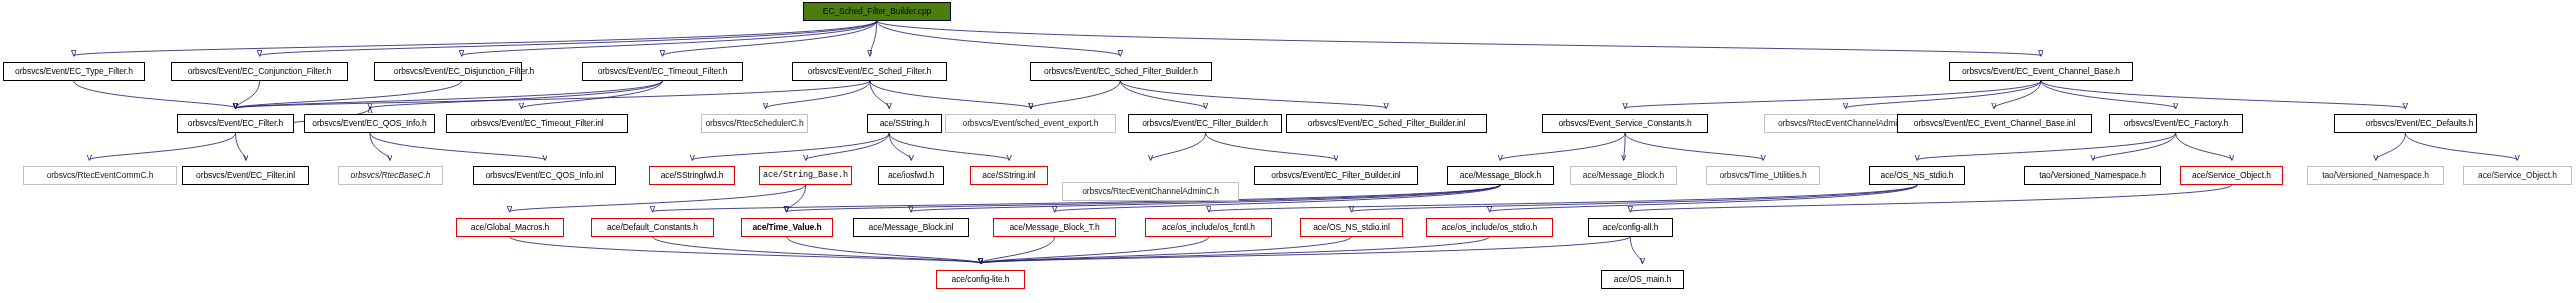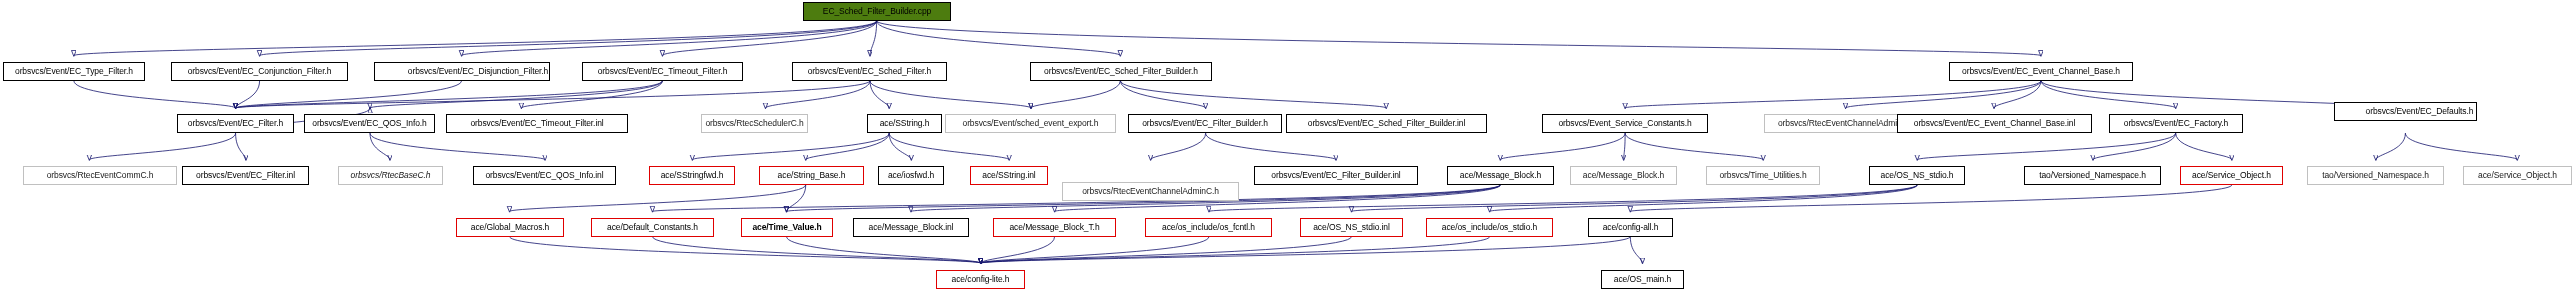--- a/index.html
+++ b/index.html
@@ -89,44 +89,44 @@
         <path d="M1830,320 C1830,344.2 1328,348.6 1328,356" marker-end="url(#ar)"></path>
         <path d="M2017,320 C2017,344.2 1328,348.6 1328,356" marker-end="url(#ar)"></path>
         <path d="M2207.5,320 C2207.5,344.2 1328,348.6 1328,356" marker-end="url(#ar)"></path>
         <path d="M2207.5,320 C2207.5,344.2 2224,348.6 2224,356" marker-end="url(#ar)"></path>
       </g>
   </svg>
   <div id="node-layer">
       <div class="node root" style="left: 803px; top: 2.2px; width: 148px;">EC_Sched_Filter_Builder.cpp</div>
       <div class="node" style="left: 3px; top: 62px; width: 142px;">orbsvcs/Event/EC_Type_Filter.h</div>
       <div class="node" style="left: 171px; top: 62px; width: 177px;">orbsvcs/Event/EC_Conjunction_Filter.h</div>
-      <div class="node" style="left: 374px; top: 62px; width: 176px; padding-left: 32px;">orbsvcs/Event/EC_Disjunction_Filter.h</div>
+      <div class="node" style="left: 374px; top: 62px; width: 148px; padding-left: 32px;">orbsvcs/Event/EC_Disjunction_Filter.h</div>
       <div class="node" style="left: 582px; top: 62px; width: 161px;">orbsvcs/Event/EC_Timeout_Filter.h</div>
       <div class="node" style="left: 792px; top: 62px; width: 155px;">orbsvcs/Event/EC_Sched_Filter.h</div>
       <div class="node" style="left: 1030px; top: 62px; width: 182px;">orbsvcs/Event/EC_Sched_Filter_Builder.h</div>
       <div class="node" style="left: 1949px; top: 62px; width: 184px;">orbsvcs/Event/EC_Event_Channel_Base.h</div>
       <div class="node" style="left: 177px; top: 114px; width: 117px;">orbsvcs/Event/EC_Filter.h</div>
       <div class="node" style="left: 304px; top: 114px; width: 131px;">orbsvcs/Event/EC_QOS_Info.h</div>
       <div class="node" style="left: 446px; top: 114px; width: 182px;">orbsvcs/Event/EC_Timeout_Filter.inl</div>
       <div class="node ext" style="left: 701px; top: 114px; width: 107px;">orbsvcs/RtecSchedulerC.h</div>
       <div class="node" style="left: 852px; top: 114px; width: 75px; margin-left: 15px;">ace/SString.h</div>
       <div class="node ext" style="left: 945px; top: 114px; width: 171px;">orbsvcs/Event/sched_event_export.h</div>
       <div class="node" style="left: 1128px; top: 114px; width: 154px;">orbsvcs/Event/EC_Filter_Builder.h</div>
       <div class="node" style="left: 1286px; top: 114px; width: 201px;">orbsvcs/Event/EC_Sched_Filter_Builder.inl</div>
       <div class="node" style="left: 1542px; top: 114px; width: 166px;">orbsvcs/Event_Service_Constants.h</div>
       <div class="node ext" style="left: 1764px; top: 114px; width: 164px;">orbsvcs/RtecEventChannelAdminS.h</div>
       <div class="node" style="left: 1897px; top: 114px; width: 195px;">orbsvcs/Event/EC_Event_Channel_Base.inl</div>
       <div class="node" style="left: 2109px; top: 114px; width: 134px;">orbsvcs/Event/EC_Factory.h</div>
-      <div class="node" style="left: 2334px; top: 102px; width: 143px; padding-left: 28px;">orbsvcs/Event/EC_Defaults.h</div>
+      <div class="node" style="left: 2334px; top: 114px; width: 143px; padding-left: 28px;">orbsvcs/Event/EC_Defaults.h</div>
       <div class="node ext" style="left: 23px; top: 166px; width: 154px;">orbsvcs/RtecEventCommC.h</div>
       <div class="node" style="left: 182px; top: 166px; width: 127px;">orbsvcs/Event/EC_Filter.inl</div>
       <div class="node ext" style="left: 338px; top: 166px; width: 105px; font-style: italic;">orbsvcs/RtecBaseC.h</div>
       <div class="node" style="left: 473px; top: 166px; width: 143px;">orbsvcs/Event/EC_QOS_Info.inl</div>
       <div class="node red" style="left: 649px; top: 166px; width: 86px;">ace/SStringfwd.h</div>
-      <div class="node red" style="left: 759px; top: 166px; width: 105px;">ace/String_Base.h</div>
+      <div class="node red" style="left: 759px; top: 166px; width: 93px; font-family: Liberation Mono, monospace;">ace/String_Base.h</div>
       <div class="node" style="left: 878px; top: 166px; width: 66px;">ace/iosfwd.h</div>
       <div class="node red" style="left: 970px; top: 166px; width: 78px;">ace/SString.inl</div>
       <div class="node ext" style="left: 1062px; top: 182px; width: 177px;">orbsvcs/RtecEventChannelAdminC.h</div>
       <div class="node" style="left: 1254px; top: 166px; width: 164px;">orbsvcs/Event/EC_Filter_Builder.inl</div>
       <div class="node" style="left: 1447px; top: 166px; width: 107px;">ace/Message_Block.h</div>
       <div class="node ext" style="left: 1570px; top: 166px; width: 107px;">ace/Message_Block.h</div>
       <div class="node ext" style="left: 1706px; top: 166px; width: 114px;">orbsvcs/Time_Utilities.h</div>
       <div class="node" style="left: 1869px; top: 166px; width: 96px;">ace/OS_NS_stdio.h</div>
       <div class="node" style="left: 2024px; top: 166px; width: 137px;">tao/Versioned_Namespace.h</div>
       <div class="node red" style="left: 2180px; top: 166px; width: 103px;">ace/Service_Object.h</div>

